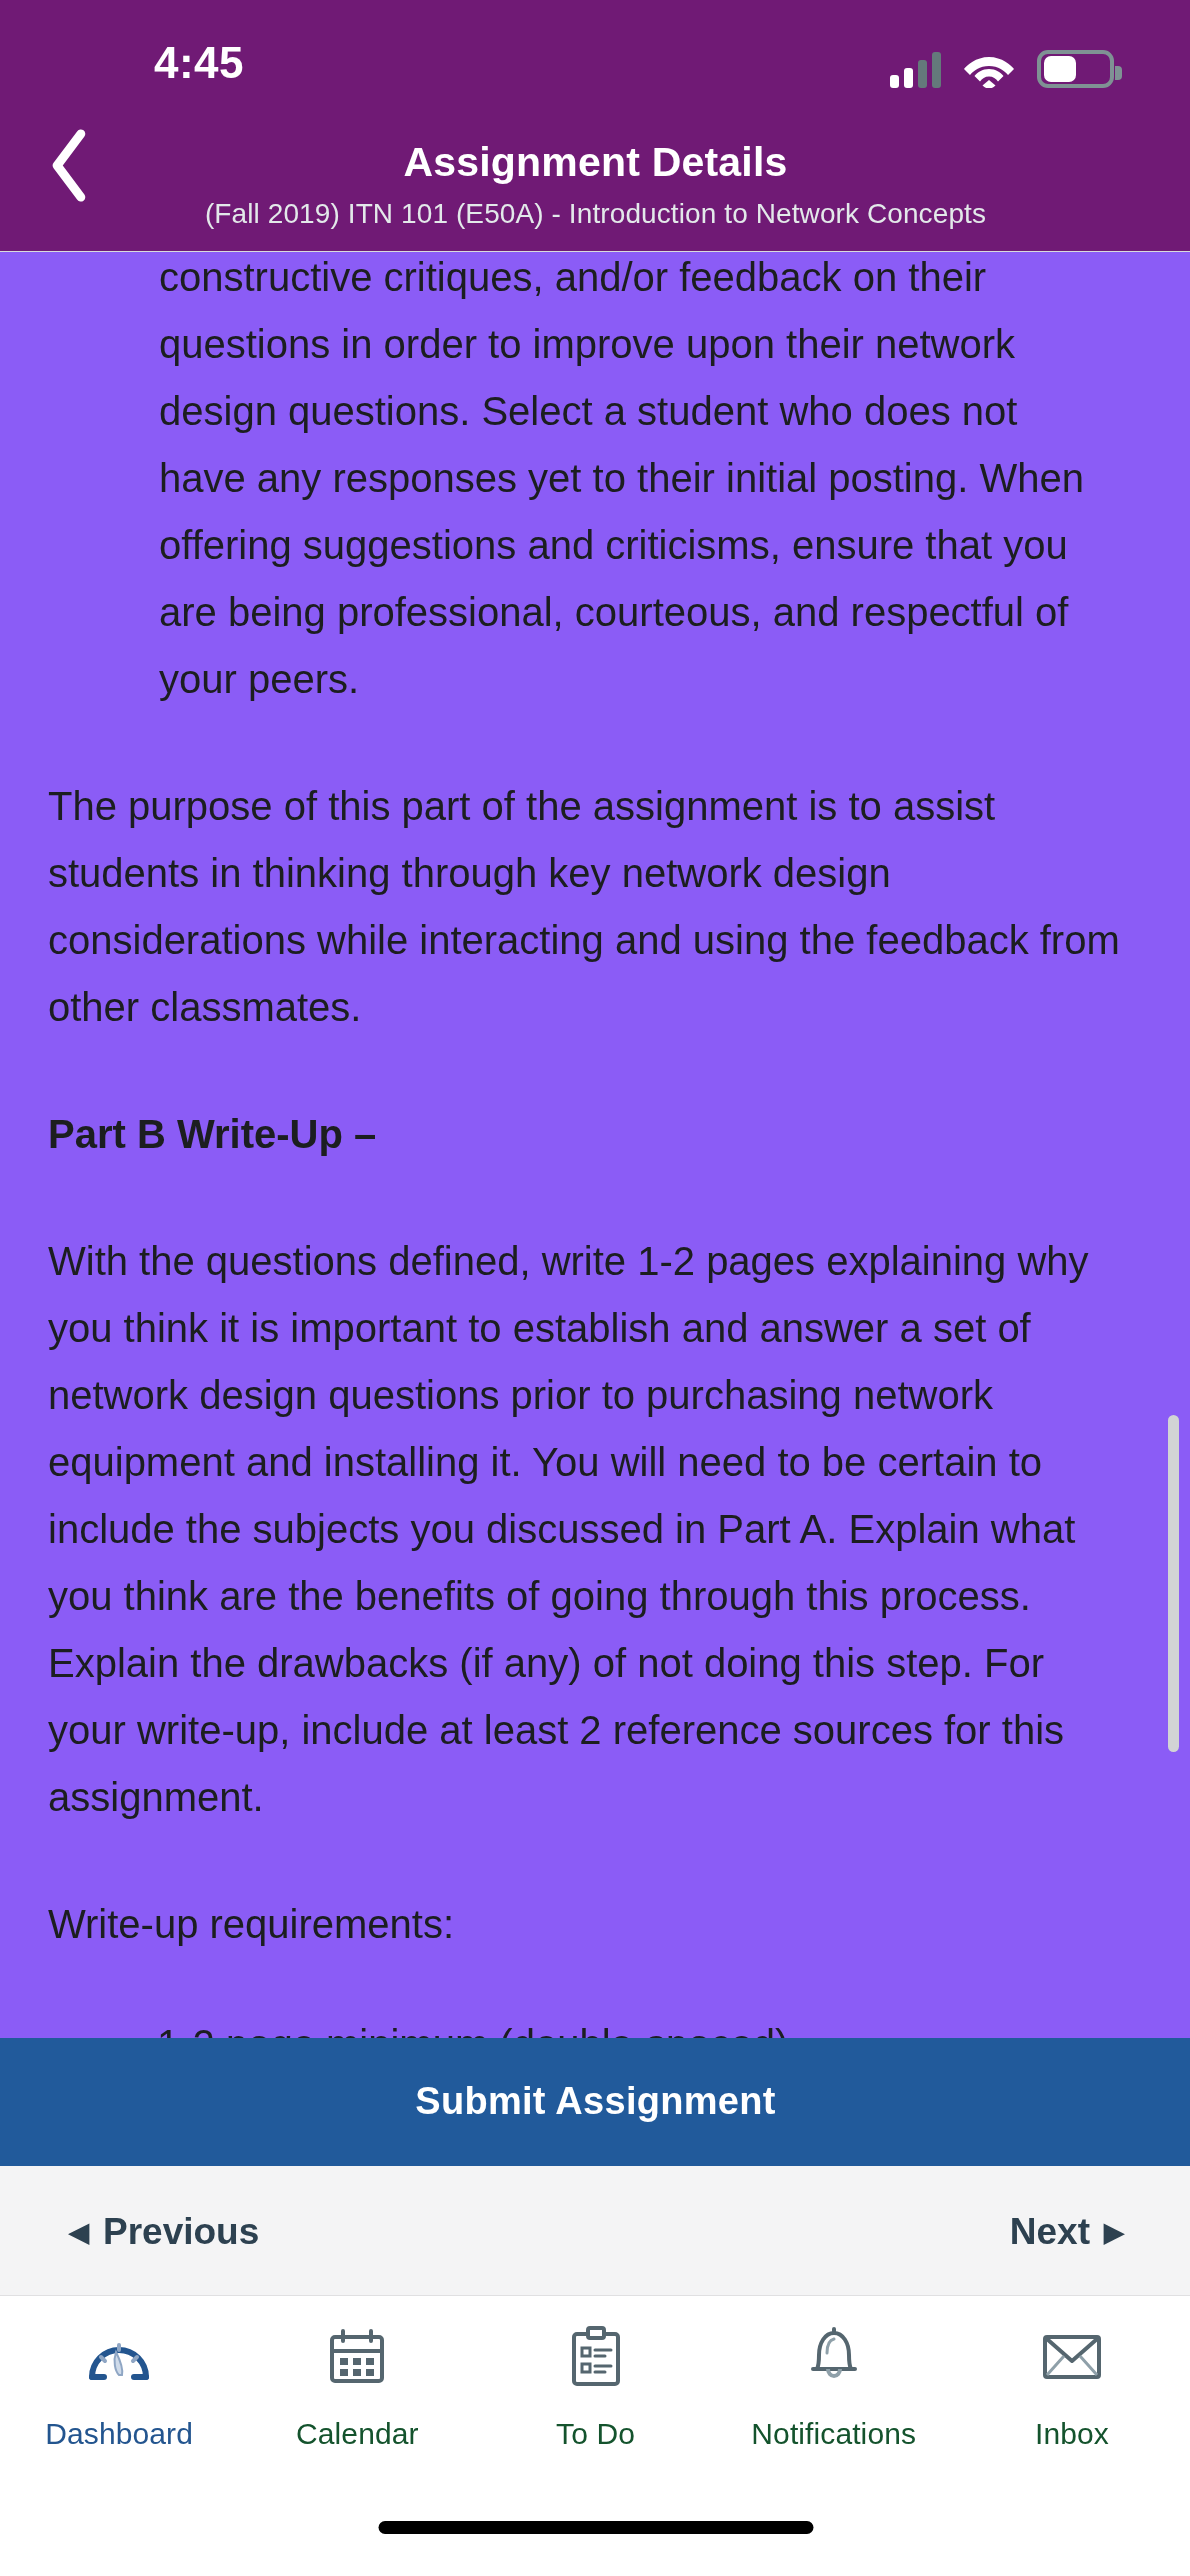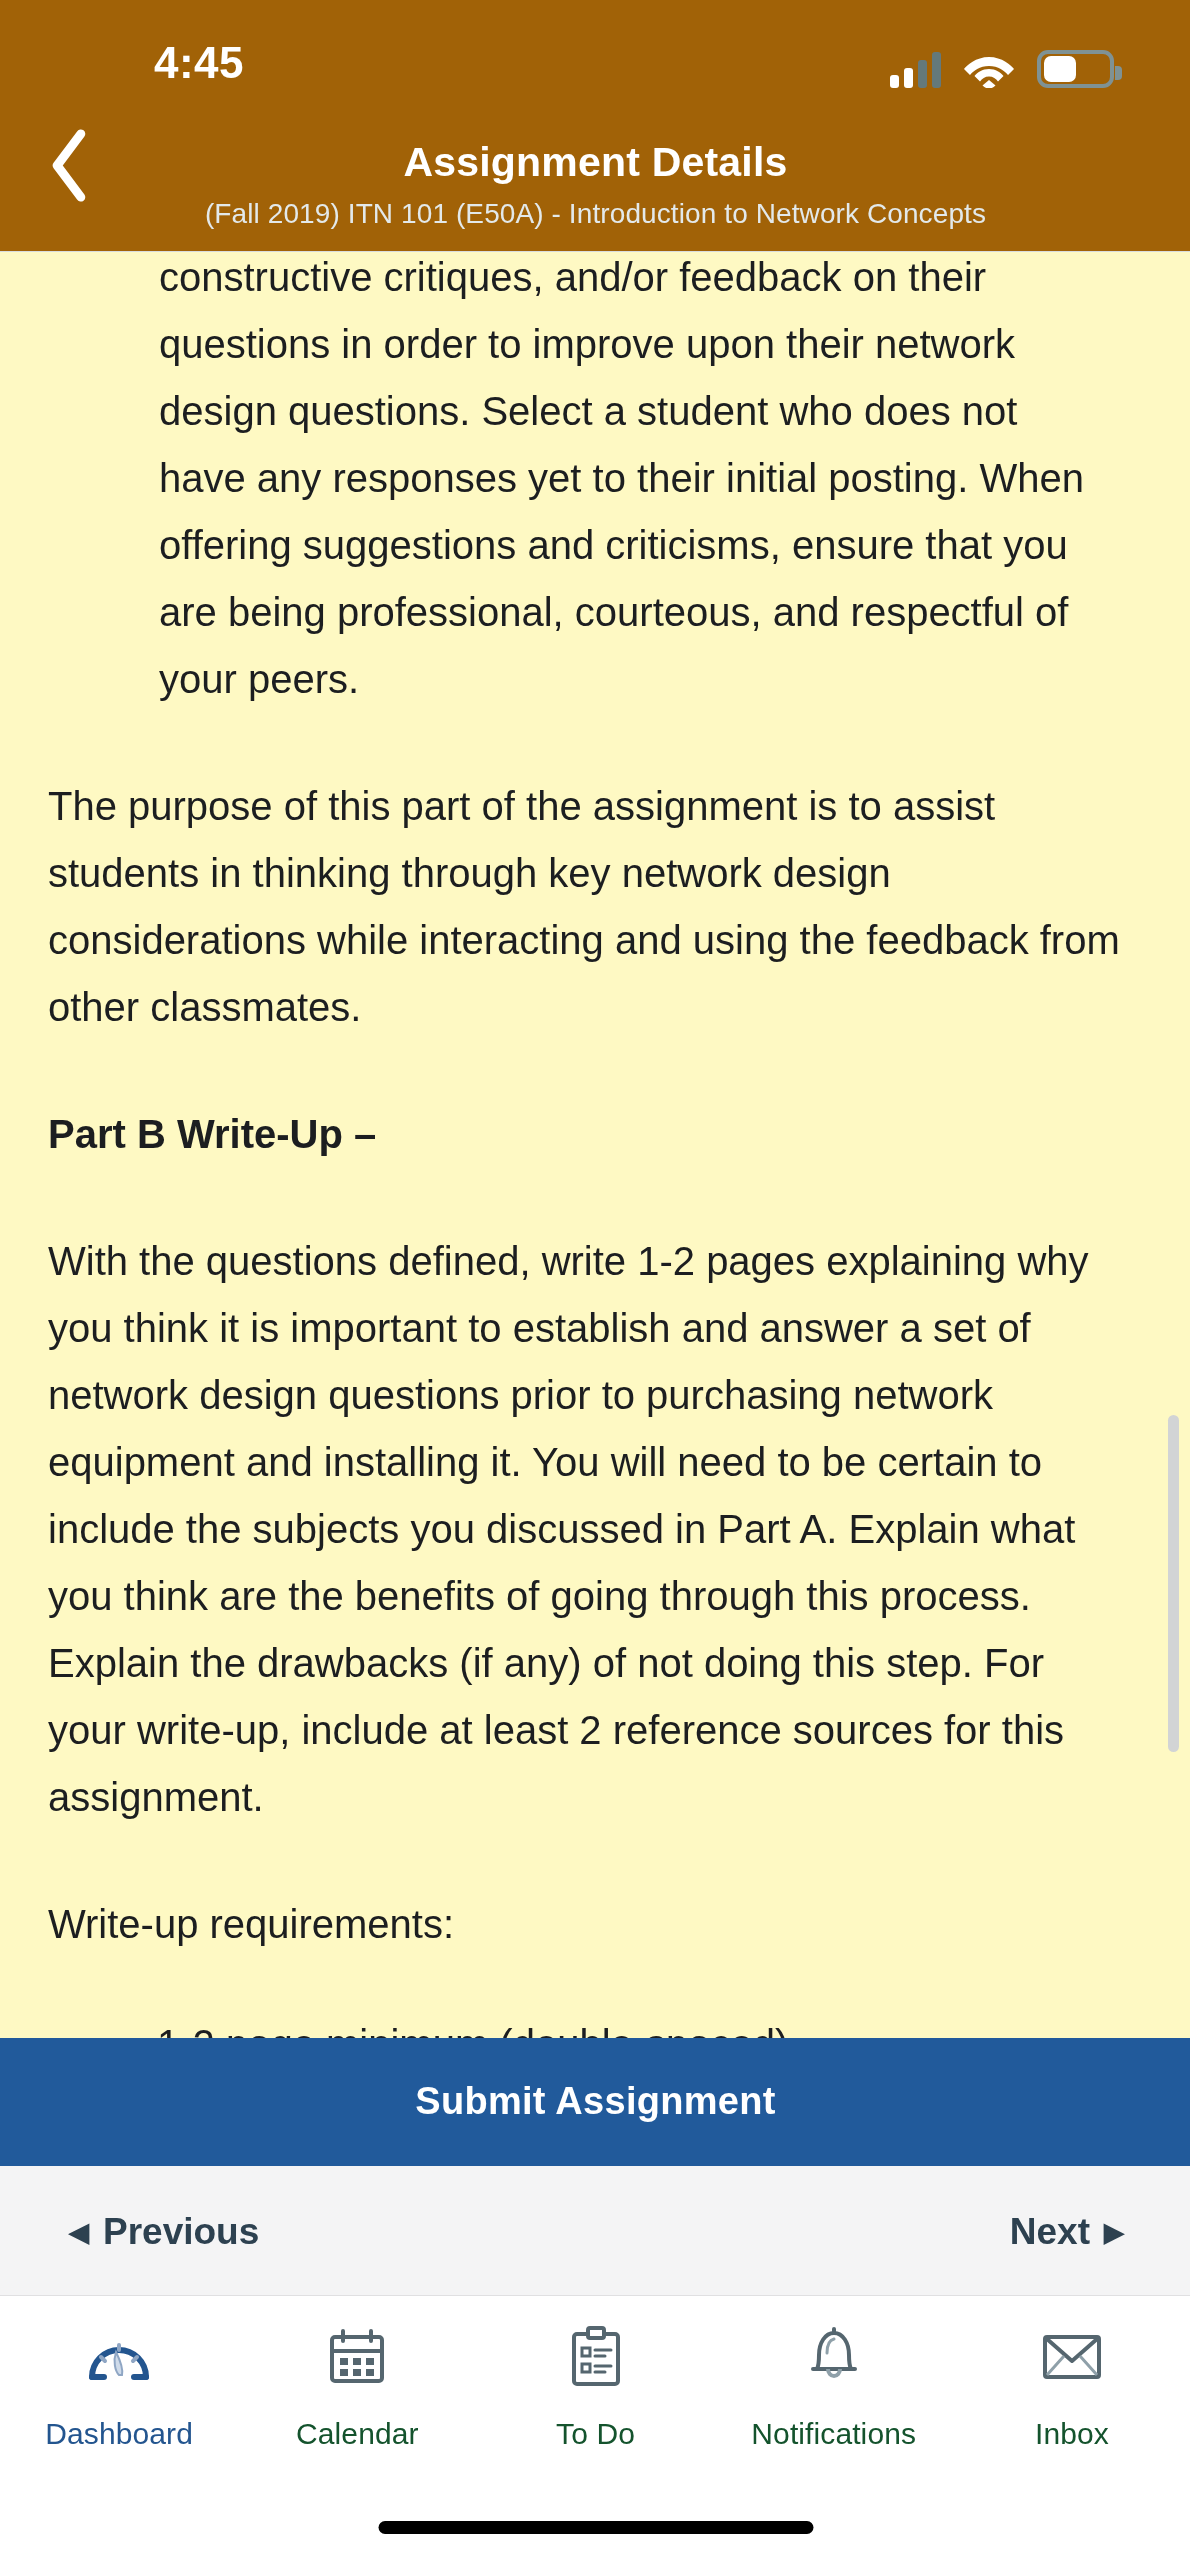--- a/index.html
+++ b/index.html
@@ -16,21 +16,21 @@
     height: 2576px;
     background: #ffffff;
   }
 
   
   .topbar {
     position: absolute;
     top: 0; left: 0;
     width: 1191px;
     height: 251px;
-    background: #a16207;
+    background: #701a75;
     overflow: hidden;
   }
   .statusbar {
     position: absolute;
     top: 0; left: 0;
     width: 1191px;
     height: 99px;
   }
   .status-time {
     position: absolute;
@@ -132,21 +132,21 @@
     letter-spacing: 0.1px;
     white-space: nowrap;
   }
 
   
   .content {
     position: absolute;
     top: 251px; left: 0;
     width: 1191px;
     height: 1787px;
-    background: #fef9c3;
+    background: #8b5cf6;
     overflow: hidden;
     border-top: 1px solid #d8dcdd;
   }
   .doc {
     position: absolute;
     left: 0; top: -8px;
     width: 1191px;
     color: #1c1e20;
     font-size: 40px;
     line-height: 67px;

